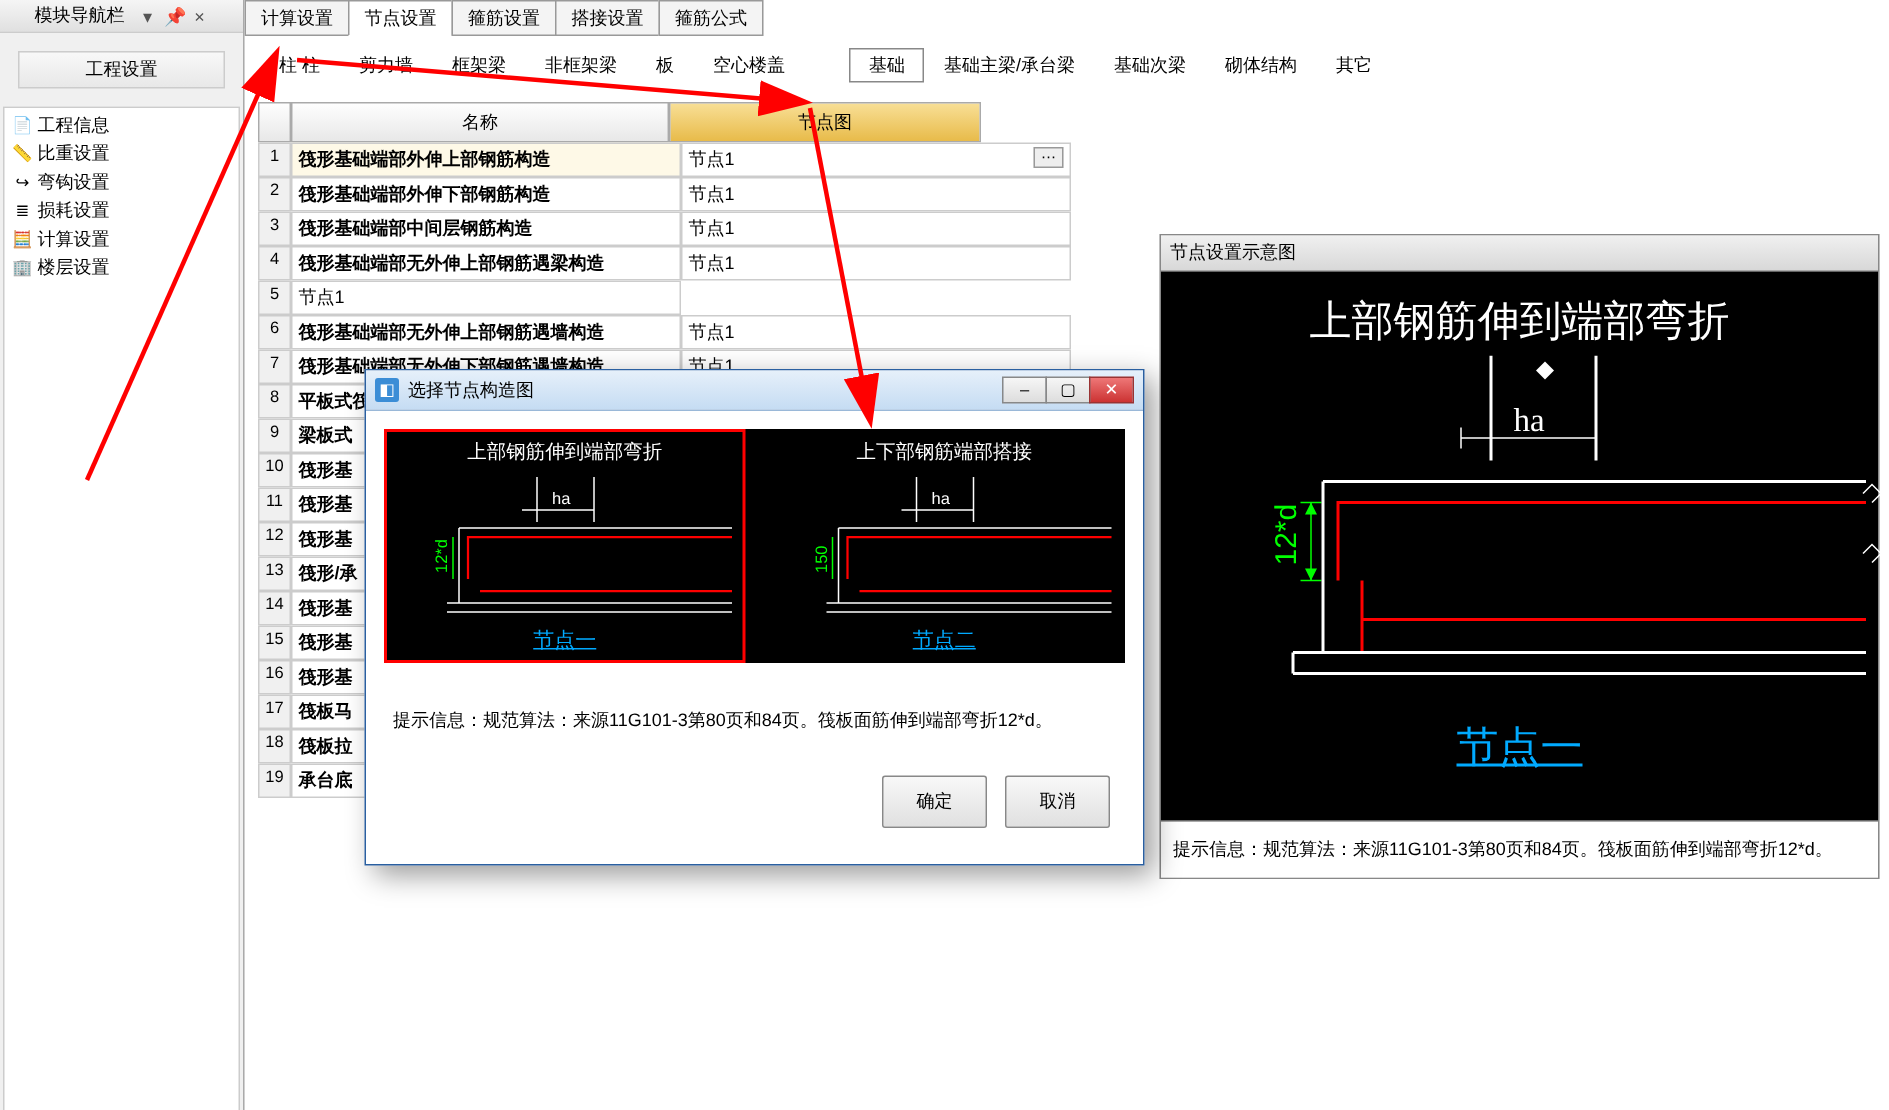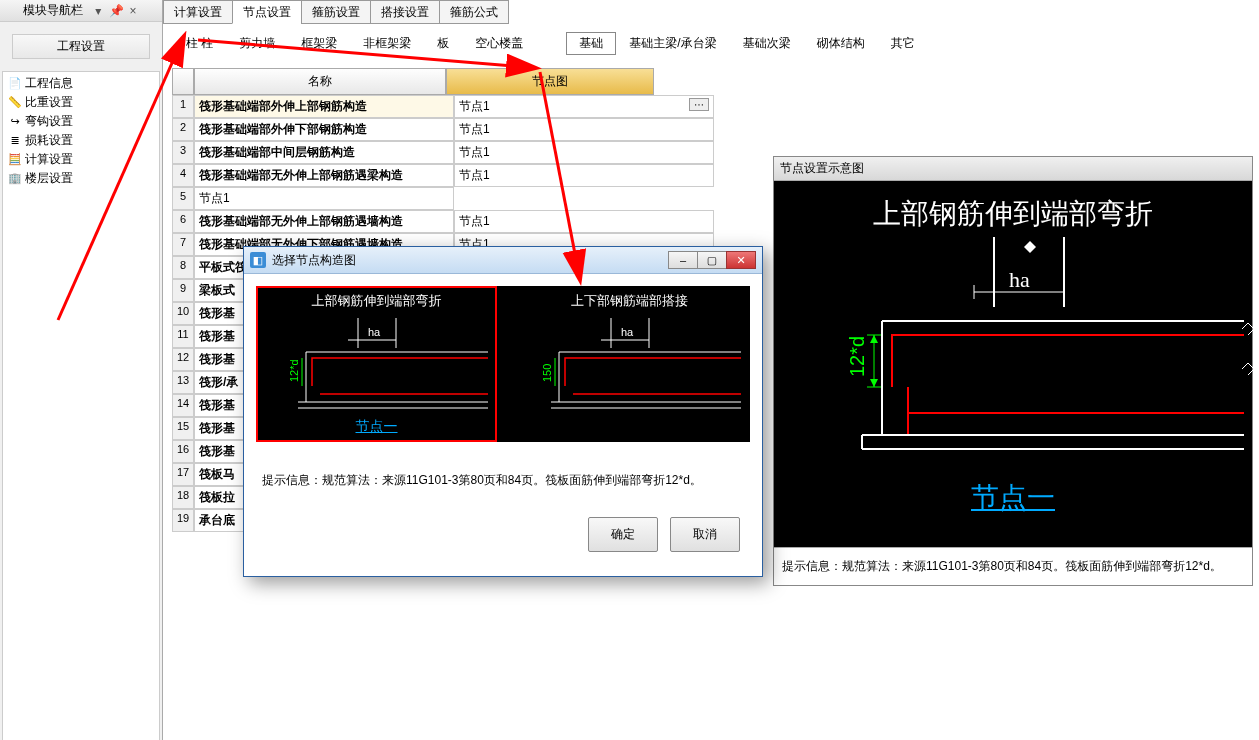--- a/index.html
+++ b/index.html
@@ -315,20 +315,21 @@
               <text x="110" y="22" fill="#fff" font-size="11">ha</text>
               <line x1="44" y1="44" x2="44" y2="72" stroke="#0f0"></line>
               <text x="40" y="68" fill="#0f0" font-size="11" transform="rotate(-90 40 68)">150</text>
               <path d="M54 72 L54 44 L230 44" stroke="#f00" fill="none" stroke-width="1.5"></path>
               <line x1="62" y1="80" x2="230" y2="80" stroke="#f00" stroke-width="1.5"></line>
               <line x1="48" y1="38" x2="230" y2="38" stroke="#fff"></line>
               <line x1="48" y1="38" x2="48" y2="88" stroke="#fff"></line>
               <line x1="40" y1="88" x2="230" y2="88" stroke="#fff"></line>
               <line x1="40" y1="94" x2="230" y2="94" stroke="#fff"></line>
             </svg></div>
+          <div class="option-link">节点二</div>
         </div>
       </div>
     <div class="dialog-hint">
       <span>提示信息：</span><span>规范算法：来源11G101-3第80页和84页。筏板面筋伸到端部弯折12*d。</span>
     </div>
     <div class="dialog-buttons">
       <div class="dlg-btn">确定</div>
       <div class="dlg-btn">取消</div>
     </div>
   </div>

